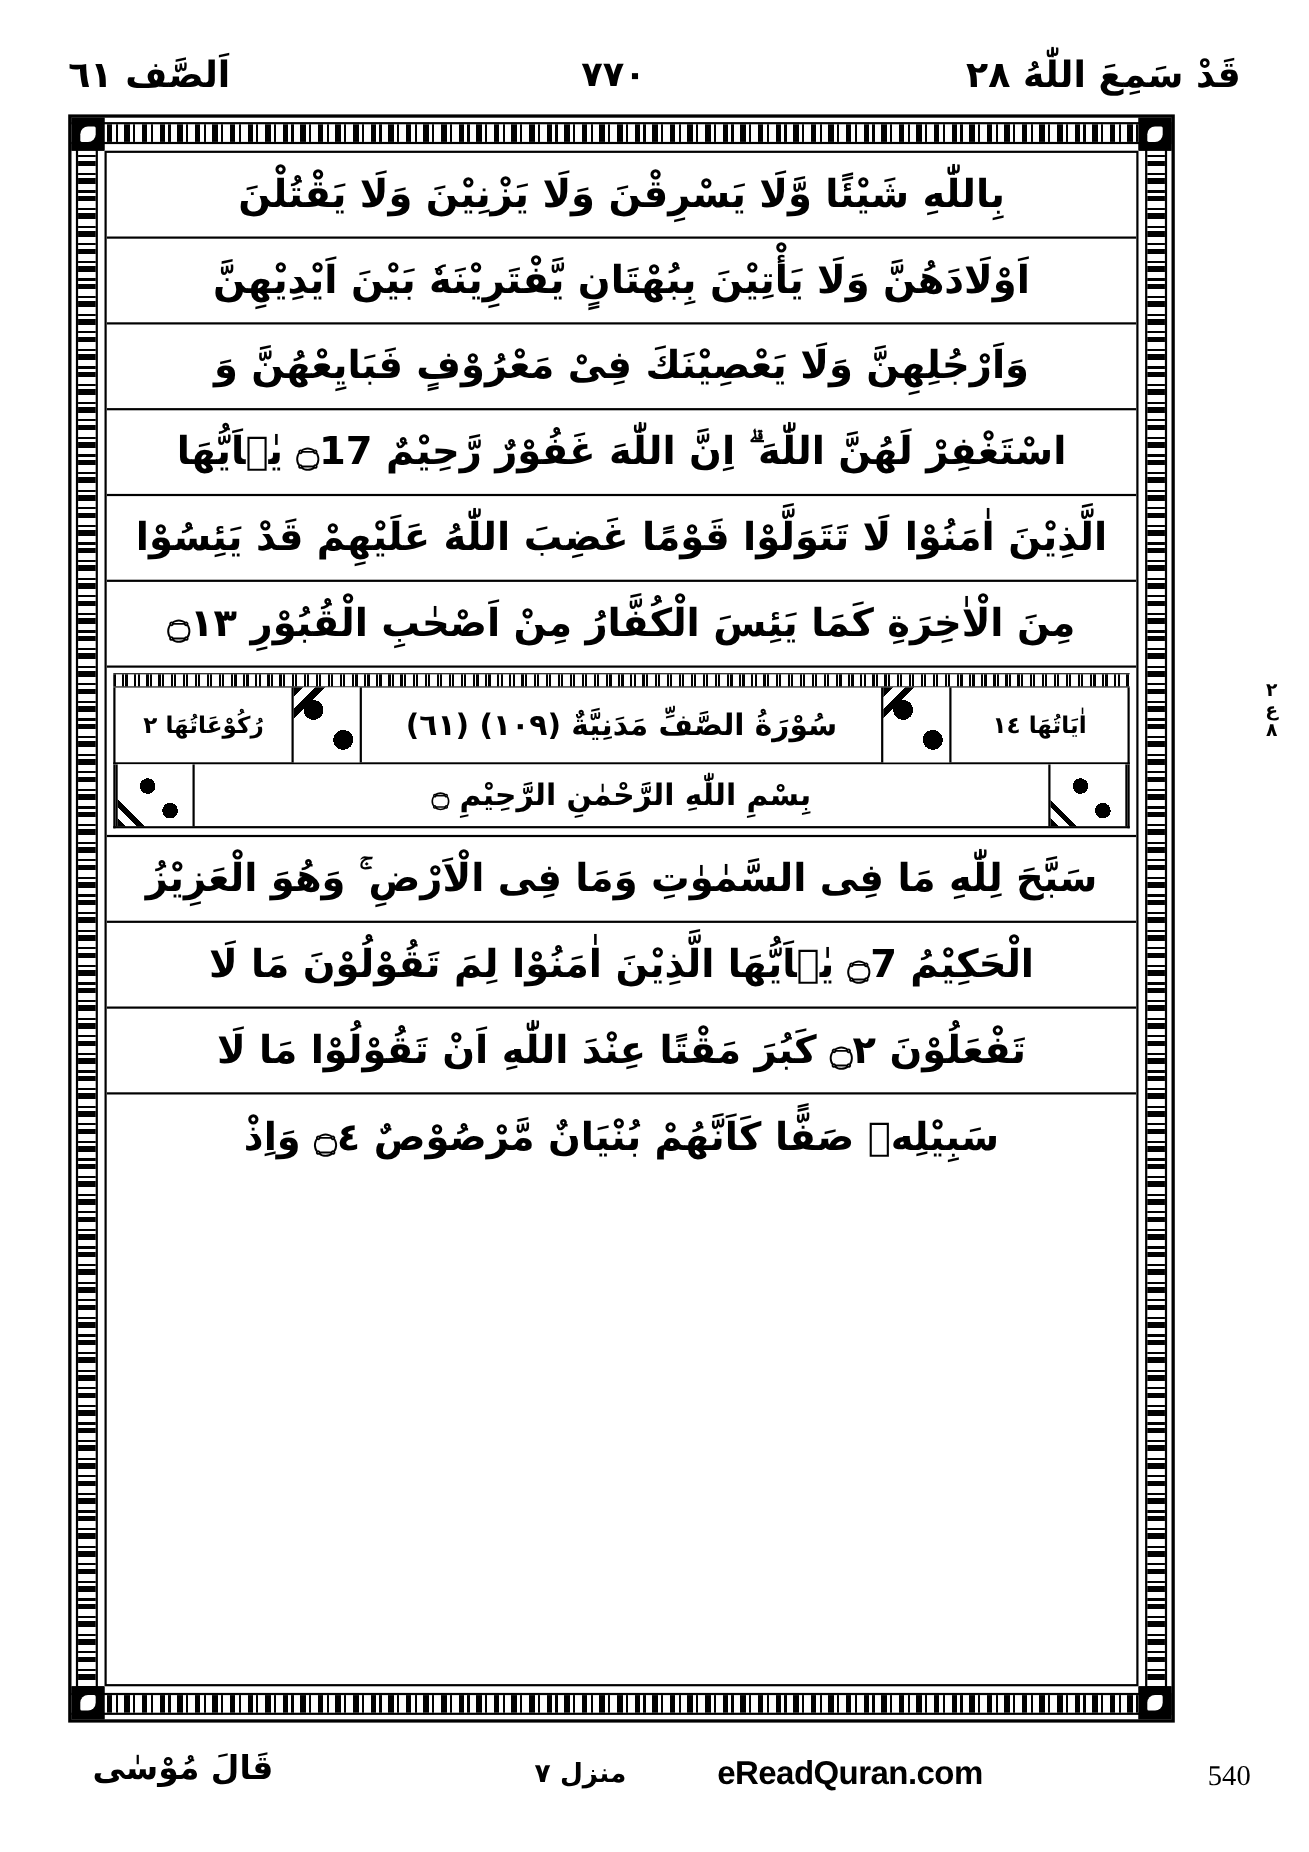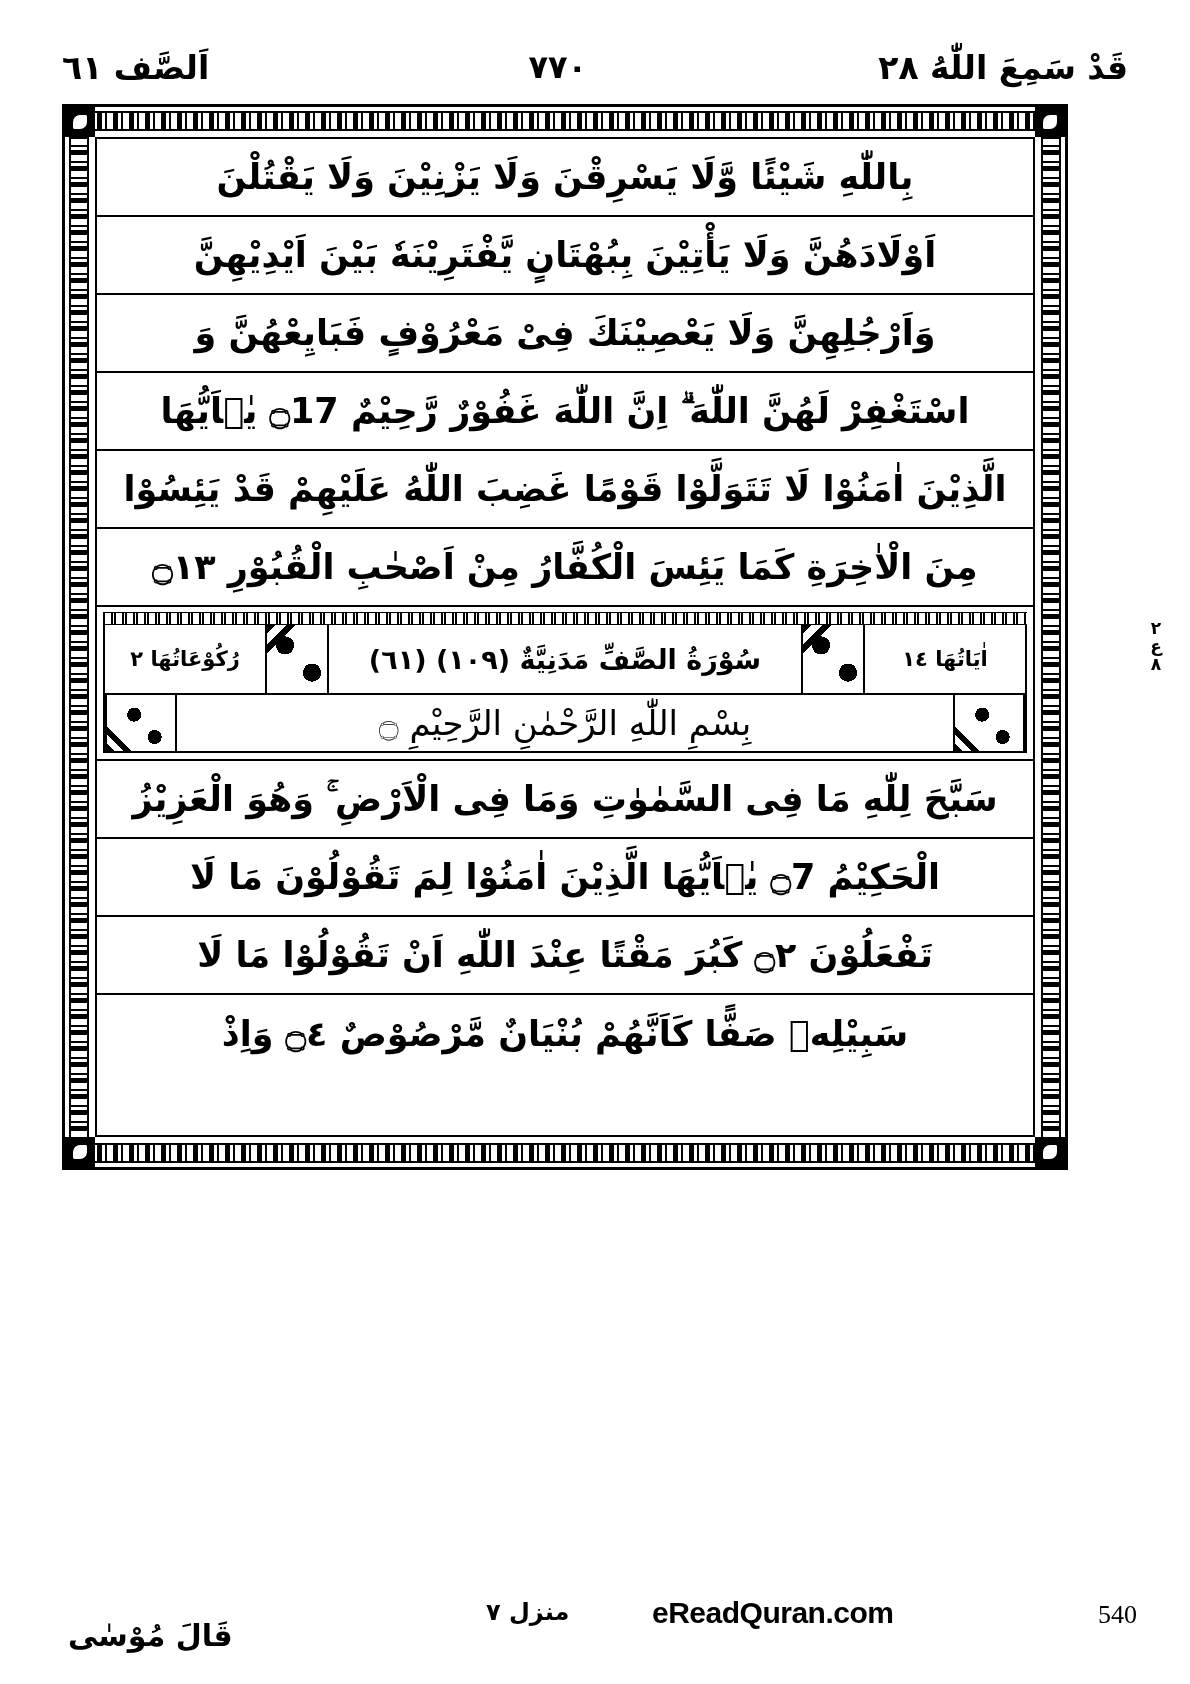--- a/index.html
+++ b/index.html
@@ -49,21 +49,21 @@
   .hdr-left  { font-size: 33px; }
   .hdr-center{ font-size: 32px; font-weight: bold; letter-spacing: 2px; margin-left: 28px; }
   .hdr-right { font-size: 33px; }
 
   
   .frame {
     position: absolute;
     left: 62px;
     top: 104px;
     width: 1006px;
-    height: 1066px;
+    height: 1462px;
     box-sizing: border-box;
     border: 3px solid #000;
     padding: 22px;
     background: #ffffff;
   }
   .frame-band {
     position: absolute;
     left: 0; right: 0;
     height: 20px;
     background:
@@ -234,22 +234,22 @@
   }
   .bis-text-wrap {
     flex: 1;
     display: flex;
     align-items: center;
     justify-content: center;
     direction: rtl;
   }
   .bis-text {
     font-family: "DejaVu Sans", sans-serif;
-    font-size: 34px;
-    font-weight: normal;
+    font-size: 27px;
+    font-weight: bold;
     direction: rtl;
     white-space: nowrap;
     line-height: 1;
   }
 
   
   .ruku-marker {
     position: absolute;
     right: 16px;
     top: 620px;
@@ -269,28 +269,27 @@
   .page-footer {
     position: absolute;
     left: 0;
     top: 1586px;
     width: 1190px;
     height: 70px;
     box-sizing: border-box;
   }
   .ftr-left {
     position: absolute;
-    left: 68px;
+    left: 84px;
     top: 4px;
     font-family: "DejaVu Sans", sans-serif;
     font-size: 30px;
     font-weight: bold;
     direction: rtl;
     white-space: nowrap;
-    margin-top: 28px;
   }
   .ftr-manzil {
     position: absolute;
     left: 486px;
     top: 12px;
     font-family: "DejaVu Sans", sans-serif;
     font-size: 24px;
     font-weight: bold;
     direction: rtl;
     white-space: nowrap;

